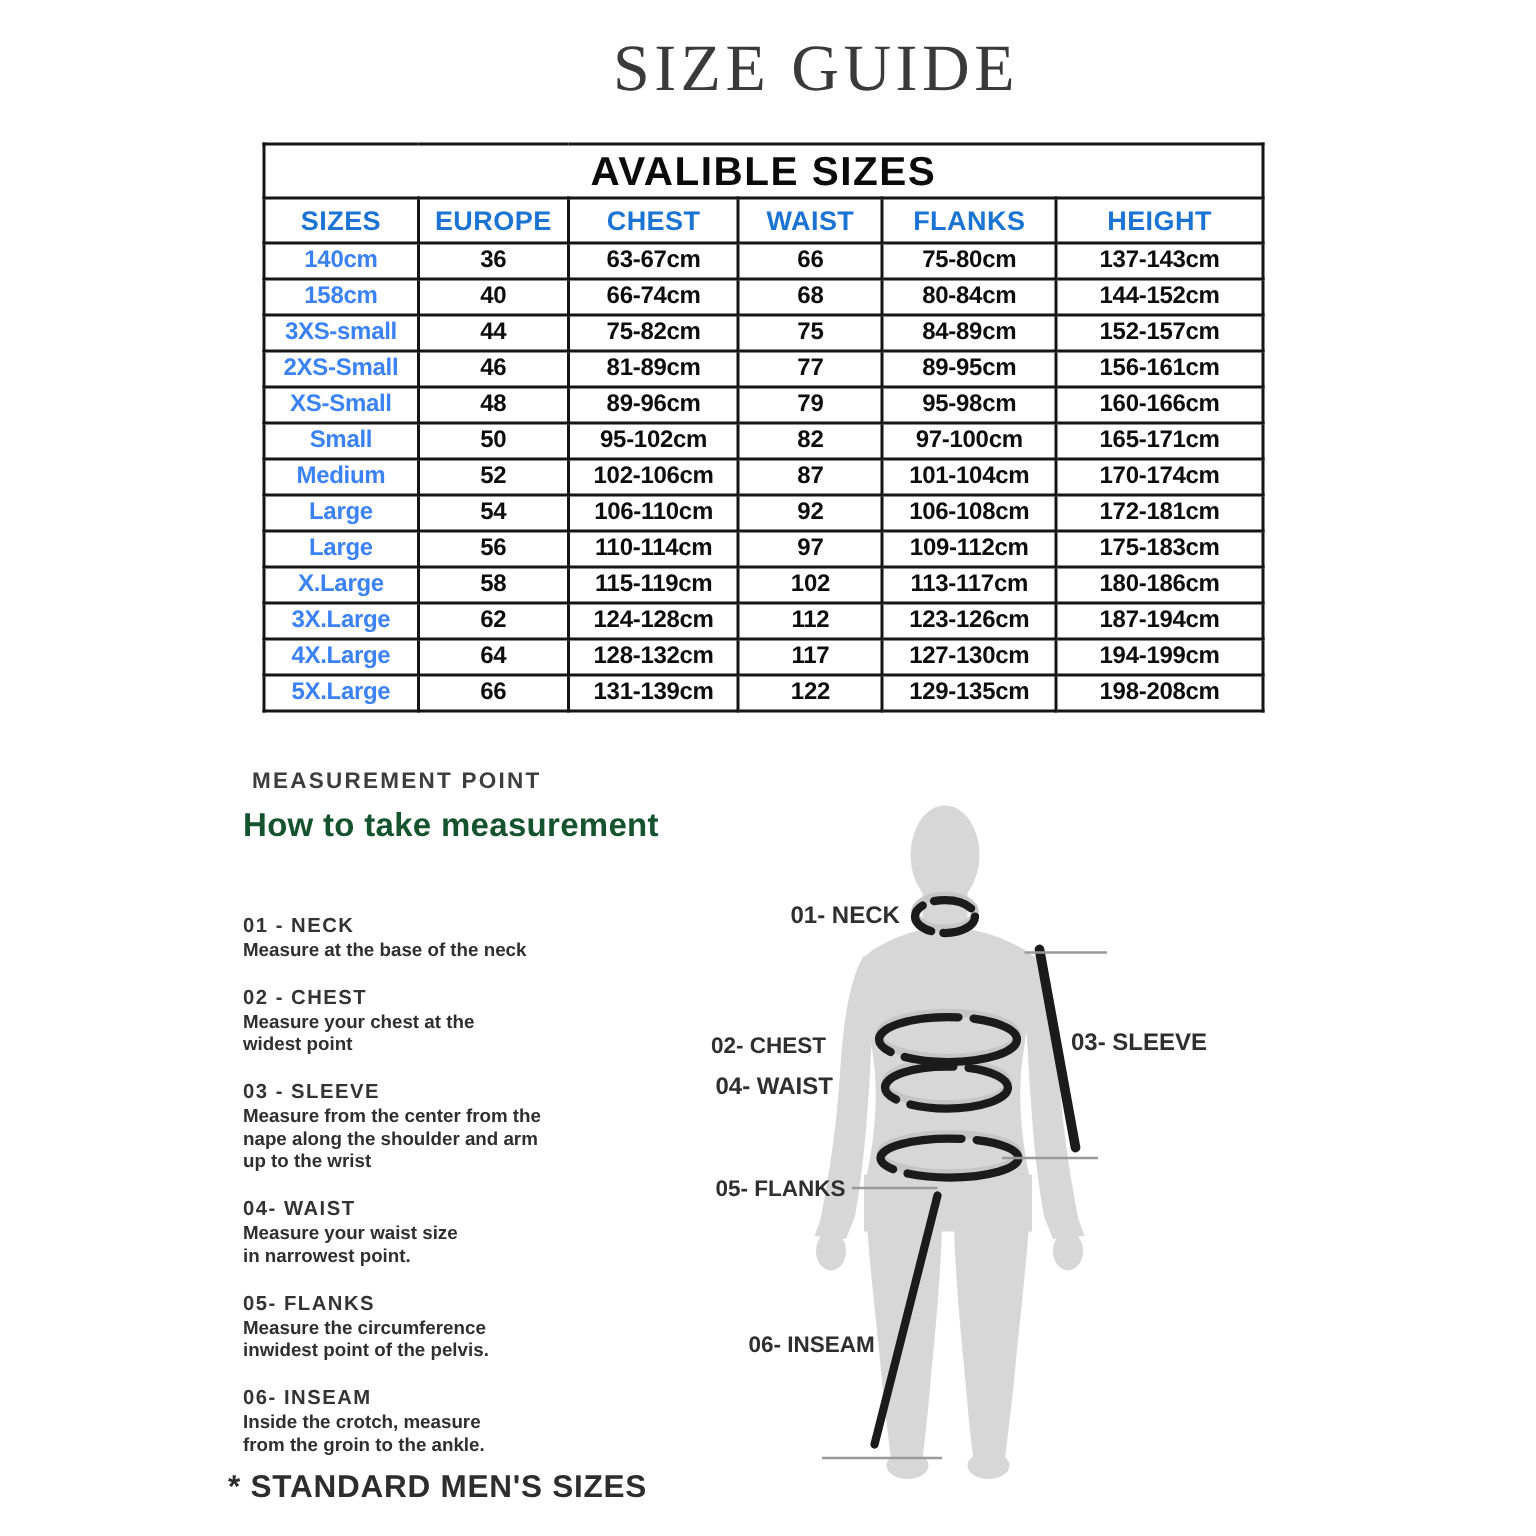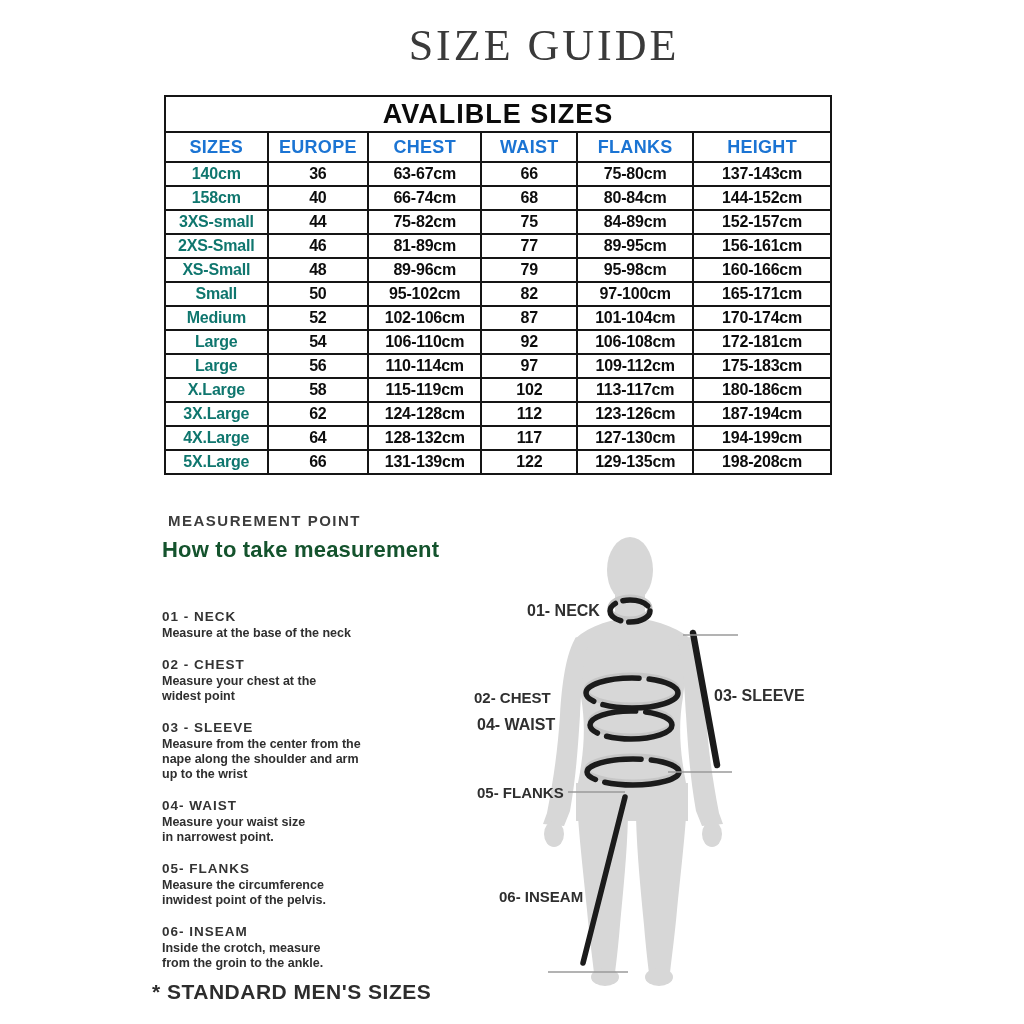--- a/index.html
+++ b/index.html
@@ -7,30 +7,30 @@
     width:1024px;height:1024px;position:relative;overflow:hidden;
     font-family:"Liberation Sans","DejaVu Sans",sans-serif;color:#111;
   }
   
   .page-title{
     position:absolute;top:20px;left:0;width:100%;text-align:center;
     font-family:"Liberation Serif","DejaVu Serif",serif;
     font-size:44px;letter-spacing:3px;color:#3a3a3a;font-weight:normal;margin:0;padding-left:32px;
   }
   
-  .table-wrap{position:absolute;left:164px;top:95px;width:648px;}
+  .table-wrap{position:absolute;left:175px;top:95px;width:648px;}
   table.size-table{border-collapse:collapse;width:668px;table-layout:fixed;}
   table.size-table td,table.size-table th{
     border:2px solid #151515;text-align:center;vertical-align:middle;
     font-weight:bold;padding:0;
   }
   td.tbl-title{font-size:27px;letter-spacing:1px;height:34px;color:#0b0b0b;}
   th.col-h{font-size:18px;height:28px;color:#1b74d3;letter-spacing:0.3px;}
   table.size-table tbody td{font-size:16px;height:22px;letter-spacing:-0.2px;color:#0d0d0d;}
-  table.size-table tbody td.red{color:#0f766e;}
+  table.size-table tbody td.red{color:#3b82f6;}
   col.c1{width:15.4%}col.c2{width:15.1%}col.c3{width:17.0%}
   col.c4{width:14.4%}col.c5{width:17.4%}col.c6{width:20.7%}
   
   .measure-col{position:absolute;left:162px;top:512px;width:330px;color:#3b3b3b;}
   .kicker{font-size:15px;font-weight:bold;letter-spacing:1.5px;margin:0 0 8px 6px;color:#3d3d3d;}
   .howto{font-size:22px;font-weight:bold;margin:0;color:#14532d;letter-spacing:0.2px;}
   .items{margin-top:46px;}
   .item{margin-bottom:16px;}
   .item .lbl{font-size:13.5px;font-weight:bold;letter-spacing:1px;color:#333;margin-bottom:2px;}
   .item .dsc{font-size:12.5px;font-weight:bold;line-height:15px;color:#2f2f2f;white-space:pre-line;}

